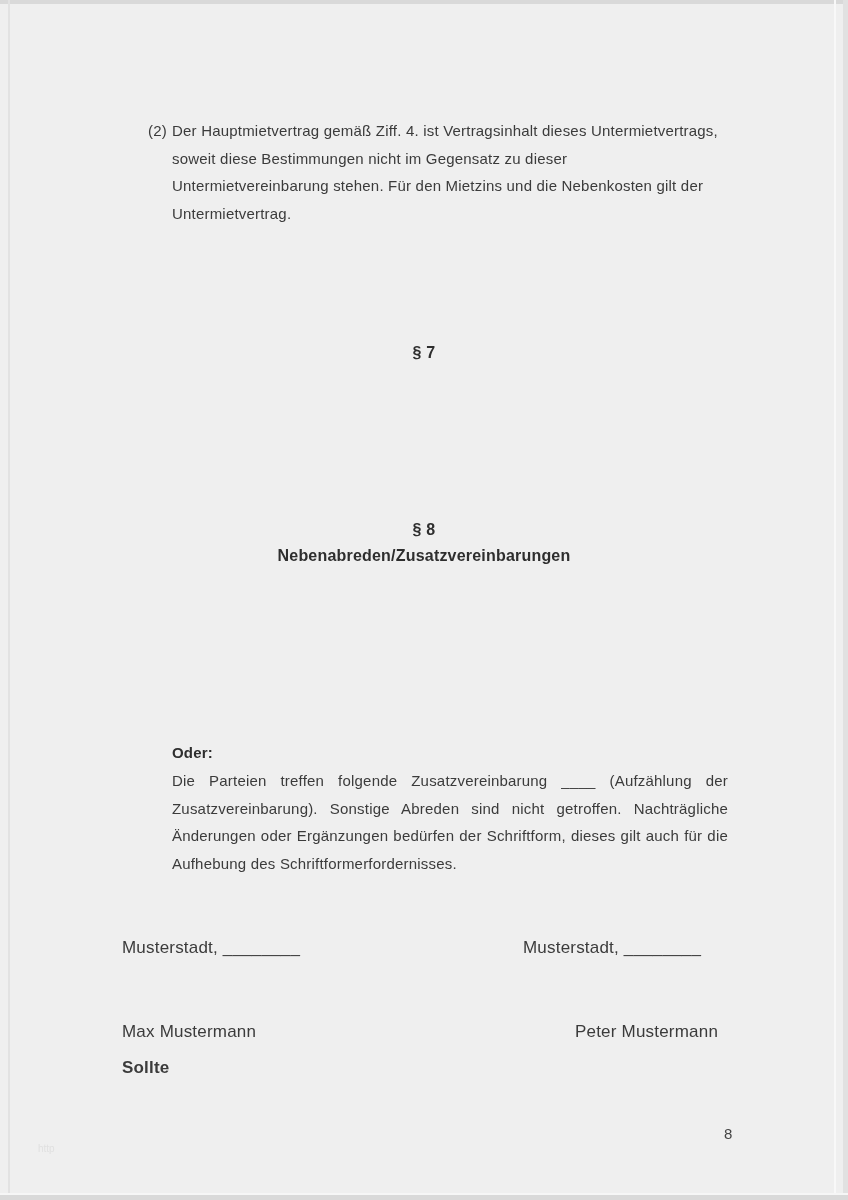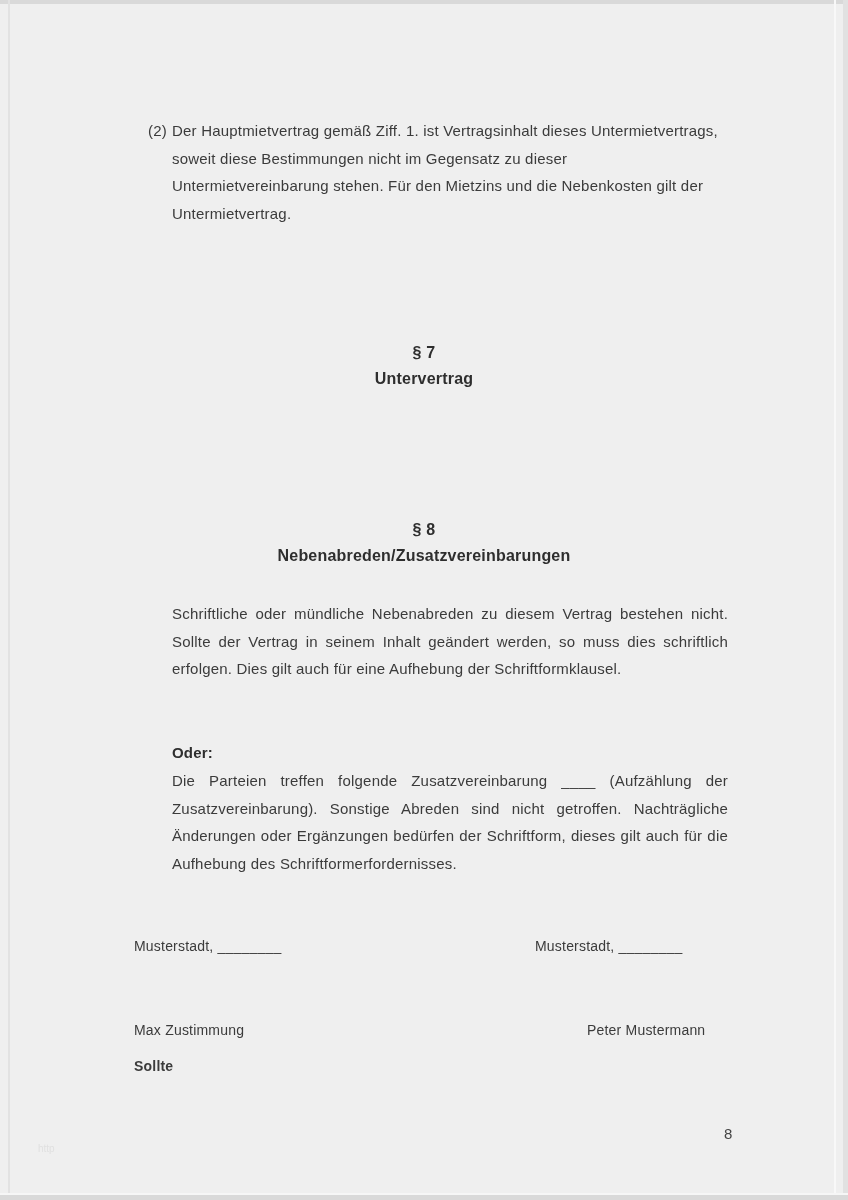--- a/index.html
+++ b/index.html
@@ -67,25 +67,24 @@
     line-height: 26px;
     color: #2e2e2e;
     letter-spacing: 0.2px;
   }
   .bold-label {
     font-weight: bold;
     color: #2e2e2e;
     text-align: right;
   }
   .sig-text {
-    font-size: 14px;
+    font-size: 17px;
     letter-spacing: 0.2px;
     color: #3b3b3b;
     white-space: nowrap;
-    margin-left: 12px;
   }
   .page-number {
     font-size: 15px;
     color: #444444;
   }
   .watermark {
     font-size: 10px;
     color: #e0e0e0;
   }
 </style>
@@ -95,44 +94,42 @@
 <div class="page">
 
   <div class="edge-top"></div>
   <div class="edge-left-line"></div>
   <div class="edge-right-line-light"></div>
   <div class="edge-right-shade"></div>
   <div class="edge-bottom"></div>
 
   <div class="abs clause body-text" style="top:117px; left:148px; width:580px;">
     <span class="clause-label">(2)</span>
-    <span class="clause-body">Der Hauptmietvertrag gemäß Ziff. 1. ist Vertragsinhalt dieses Untermietvertrags, soweit diese Bestimmungen nicht im Gegensatz zu dieser Untermietvereinbarung stehen. Für den Mietzins und die Nebenkosten gilt der Untermietvertrag.</span>
+    <span class="clause-body">Der Hauptmietvertrag gemäß Ziff. 4. ist Vertragsinhalt dieses Untermietvertrags, soweit diese Bestimmungen nicht im Gegensatz zu dieser Untermietvereinbarung stehen. Für den Mietzins und die Nebenkosten gilt der Untermietvertrag.</span>
   </div>
 
   <div class="abs sec-heading" style="top:340px;">
     <div>§ 7</div>
-    <div>Untervertrag</div>
   </div>
 
 
   <div class="abs sec-heading" style="top:517px;">
     <div>§ 8</div>
     <div>Nebenabreden/Zusatzvereinbarungen</div>
   </div>
 
-  <div class="abs body-text justified" style="top:600px; left:172px; width:556px;">Schriftliche oder mündliche Nebenabreden zu diesem Vertrag bestehen nicht. Sollte der Vertrag in seinem Inhalt geändert werden, so muss dies schriftlich erfolgen. Dies gilt auch für eine Aufhebung der Schriftformklausel.</div>
 
   <div class="abs body-text bold-label" style="top:739px; left:172px;">Oder:</div>
 
   <div class="abs body-text justified" style="top:767px; left:172px; width:556px;">Die Parteien treffen folgende Zusatzvereinbarung ____ (Aufzählung der Zusatzvereinbarung). Sonstige Abreden sind nicht getroffen. Nachträgliche Änderungen oder Ergänzungen bedürfen der Schriftform, dieses gilt auch für die Aufhebung des Schriftformerfordernisses.</div>
 
   <div class="abs sig-text" style="top:938px; left:122px;">Musterstadt, ________</div>
   <div class="abs sig-text" style="top:938px; left:523px;">Musterstadt, ________</div>
 
-  <div class="abs sig-text" style="top:1022px; left:122px;">Max Zustimmung</div>
+  <div class="abs sig-text" style="top:1022px; left:122px;">Max Mustermann</div>
   <div class="abs sig-text" style="top:1022px; left:575px;">Peter Mustermann</div>
 
   <div class="abs sig-text bold-label" style="top:1058px; left:122px;">Sollte</div>
 
   <div class="abs watermark" style="top:1143px; left:38px;">http</div>
 
   <div class="abs page-number" style="top:1125px; left:724px;">8</div>
 
 </div>
 

